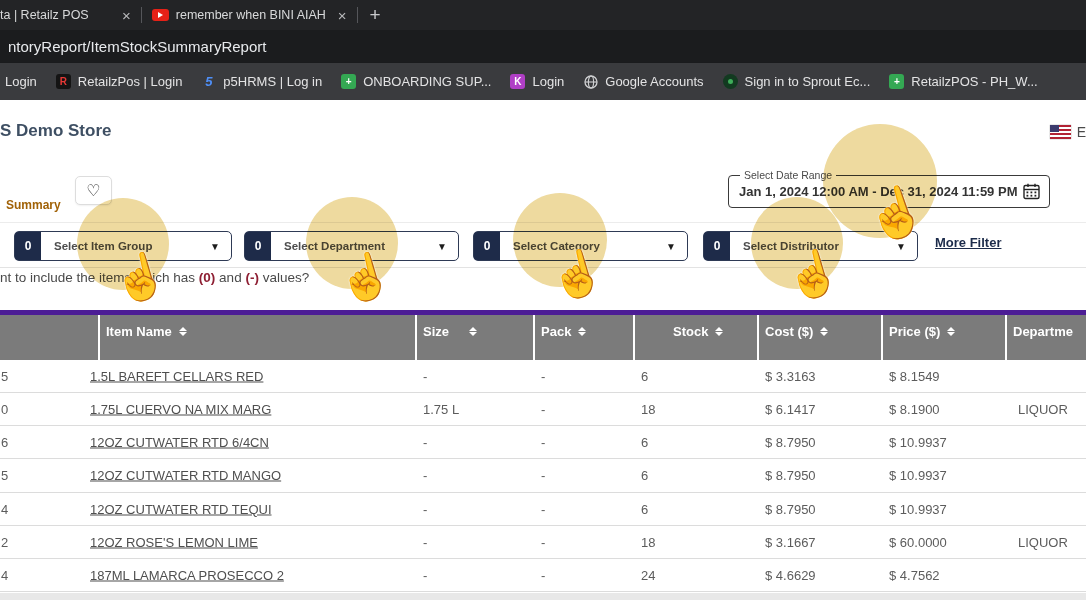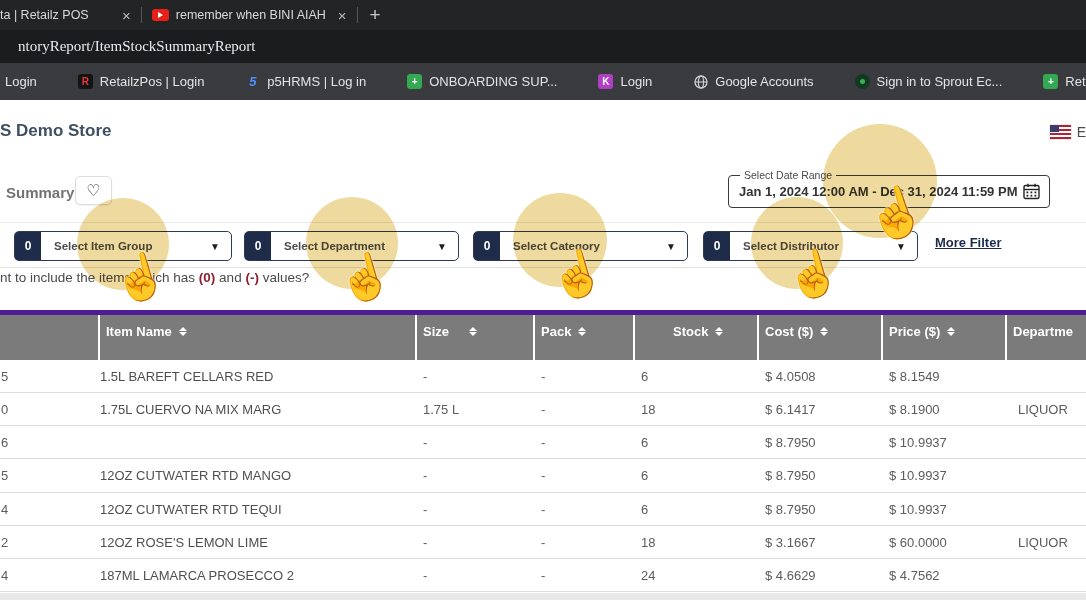--- a/index.html
+++ b/index.html
@@ -11,43 +11,43 @@
   .tabstrip { position:absolute; left:0; top:0; width:1086px; height:30px; background:#232426; display:flex; align-items:center; }
   .tab { display:flex; align-items:center; height:30px; color:#d8d9da; font-size:12.5px; }
   .tab-title { white-space:nowrap; overflow:hidden; }
   .tab-close { color:#b9babc; font-size:15px; margin:0 10px; cursor:default; }
   .tab-sep { width:1px; height:16px; background:#55565a; }
   .newtab { color:#c8c9cb; font-size:19px; margin-left:12px; }
   .yt-icon { width:17px; height:12px; background:#e62117; border-radius:3px; position:relative; margin:0 7px 0 10px; flex:0 0 auto; }
   .yt-icon::after { content:""; position:absolute; left:6px; top:3px; border-left:5px solid #fff; border-top:3px solid transparent; border-bottom:3px solid transparent; }
 
   .urlbar { position:absolute; left:0; top:30px; width:1086px; height:33px; background:#1b1c1e; display:flex; align-items:center; }
-  .url-text { color:#e8eaed; font-size:15px; margin-left:18px; white-space:nowrap;font-family:Liberation Serif, serif; }
-
-  .bookmarks { position:absolute; left:0; top:63px; width:1086px; height:37px; background:#3a3b3e; display:flex; align-items:center; gap:41px; padding-left:5px; box-shadow:0 1px 2px rgba(0,0,0,0.35); }
+  .url-text { color:#e8eaed; font-size:15px; margin-left:8px; white-space:nowrap; }
+
+  .bookmarks { position:absolute; left:0; top:63px; width:1086px; height:37px; background:#3a3b3e; display:flex; align-items:center; gap:19px; padding-left:5px; box-shadow:0 1px 2px rgba(0,0,0,0.35); }
   .bm { display:flex; align-items:center; gap:7px; color:#e3e3e4; font-size:13px; white-space:nowrap; flex:0 0 auto; }
   .bm-ico { width:15px; height:15px; border-radius:3px; display:flex; align-items:center; justify-content:center; font-size:10px; font-weight:bold; color:#fff; flex:0 0 auto; }
   .ico-retailz { background:#141414; color:#e53935; }
   .ico-p5 { background:transparent; color:#4f8ff7; font-size:13px; font-style:italic; }
   .ico-sheet { background:#34a853; }
   .ico-k { background:#b03fc6; }
   .ico-globe { background:transparent; }
   .ico-sprout { background:#123a20; border-radius:50%; }
   .ico-sprout i { display:block; width:5px; height:5px; border-radius:50%; background:#3fae5a; }
 
   
   .page { position:absolute; left:0; top:100px; width:1086px; height:410px; background:#fff; }
   .store-title { position:absolute; left:0; top:21px; font-size:17px; font-weight:bold; color:#3e4f63; }
   .lang { position:absolute; right:0; top:24px; display:flex; align-items:center; gap:6px; }
   .usflag { width:21px; height:14px; background:repeating-linear-gradient(#b22234 0 2px, #fff 2px 4px); position:relative; box-shadow:0 0 1px rgba(0,0,0,.5); }
   .usflag::after { content:""; position:absolute; left:0; top:0; width:9px; height:7px; background:#3c3b6e; }
   .lang-label { font-size:14px; color:#4a4a4a; }
 
   .report-row { position:absolute; left:0; top:76px; width:1086px; height:36px; }
-  .report-title { position:absolute; left:6px; top:8px; font-size:15px; font-weight:bold; color:#737373; }
+  .report-title { position:absolute; left:6px; top:22px; font-size:12px; font-weight:bold; color:#a16207; }
   .fav-btn { position:absolute; left:75px; top:0; width:37px; height:29px; border:1px solid #ddd; border-radius:5px; background:#fff; display:flex; align-items:center; justify-content:center; box-shadow:0 1px 2px rgba(0,0,0,.06); }
   .heart { font-size:16px; color:#222; line-height:1; }
 
   .date-field { position:absolute; left:728px; top:75px; width:322px; height:33px; border:1px solid #3a3a3a; border-radius:4px; background:#fff; }
   .date-legend { position:absolute; left:11px; top:-7px; background:#fff; padding:0 4px; font-size:10.5px; color:#4a4a4a; }
   .date-value { position:absolute; left:10px; top:8px; font-size:13px; font-weight:bold; color:#333; white-space:nowrap; }
   .cal-icon { position:absolute; right:9px; top:7px; }
 
   .filter-bar { position:absolute; left:0; top:122px; width:1086px; height:46px; border-top:1px solid #ececec; border-bottom:1px solid #e3e3e3; background:#fff; }
   .dd { position:absolute; top:8px; height:30px; border:1.6px solid #2e3a55; border-radius:5px; background:#fff; display:flex; align-items:center; }
@@ -65,21 +65,21 @@
   .vsep { position:absolute; top:0; width:2px; height:50px; background:#fff; }
   .sort { display:inline-flex; flex-direction:column; line-height:0; gap:1px; }
   .sort b { display:block; width:0; height:0; border-left:4px solid transparent; border-right:4px solid transparent; }
   .sort .up { border-bottom:4px solid #fff; }
   .sort .dn { border-top:4px solid #fff; }
 
   .tbody { position:absolute; left:0; top:260px; width:1086px; }
   .tr { position:relative; width:1086px; height:33.15px; border-bottom:1px solid #dcdcdc; }
   .td { position:absolute; top:50%; transform:translateY(-50%); font-size:13px; color:#5c5c5c; white-space:nowrap; }
   .td.name { color:#4f4f4f; }
-  .c0 { left:1px; } .c1 { left:100px; } .c2 { left:423px; } .c3 { left:541px; }
+  .c0 { left:1px; } .c1 { left:90px;text-decoration:underline; } .c2 { left:423px; } .c3 { left:541px; }
   .c4 { left:641px; } .c5 { left:765px; } .c6 { left:889px; } .c7 { left:1018px; }
   .hscroll { position:absolute; left:0; top:493px; width:1086px; height:7px; background:#e8e8e8; }
   .tr-partial { position:absolute; left:0; top:500px; width:1086px; height:33px; }
 
   
   .spot { position:absolute; border-radius:50%; background:#eeda9f; mix-blend-mode:multiply; pointer-events:none; z-index:50; }
   .hand { position:absolute; z-index:60; font-size:44px; color:#000; pointer-events:none; line-height:1; text-shadow:0 0 2px #fff; }
 </style>
 </head>
 <body>
@@ -268,36 +268,37 @@
         </span>
     </div>
 
     <div class="tbody">
       <div class="tr">
         <span class="td c0">5</span>
           <span class="td c1 name">1.5L BAREFT CELLARS RED</span>
           <span class="td c2">-</span>
           <span class="td c3">-</span>
           <span class="td c4">6</span>
-          <span class="td c5">$ 4.0508</span>
+          <span class="td c5">$ 3.3163</span>
           <span class="td c6">$ 8.1549</span>
           <span class="td c7"></span>
       </div>
       <div class="tr">
         <span class="td c0">0</span>
           <span class="td c1 name">1.75L CUERVO NA MIX MARG</span>
           <span class="td c2">1.75 L</span>
           <span class="td c3">-</span>
           <span class="td c4">18</span>
           <span class="td c5">$ 6.1417</span>
           <span class="td c6">$ 8.1900</span>
           <span class="td c7">LIQUOR</span>
       </div>
       <div class="tr">
         <span class="td c0">6</span>
+          <span class="td c1 name">12OZ CUTWATER RTD 6/4CN</span>
           <span class="td c2">-</span>
           <span class="td c3">-</span>
           <span class="td c4">6</span>
           <span class="td c5">$ 8.7950</span>
           <span class="td c6">$ 10.9937</span>
           <span class="td c7"></span>
       </div>
       <div class="tr">
         <span class="td c0">5</span>
           <span class="td c1 name">12OZ CUTWATER RTD MANGO</span>

